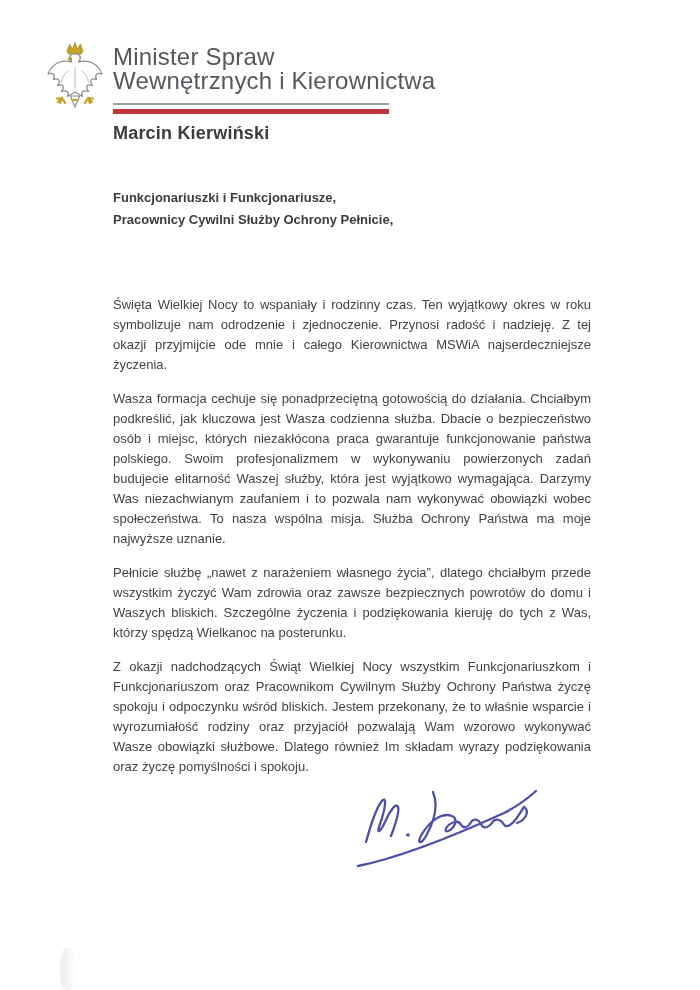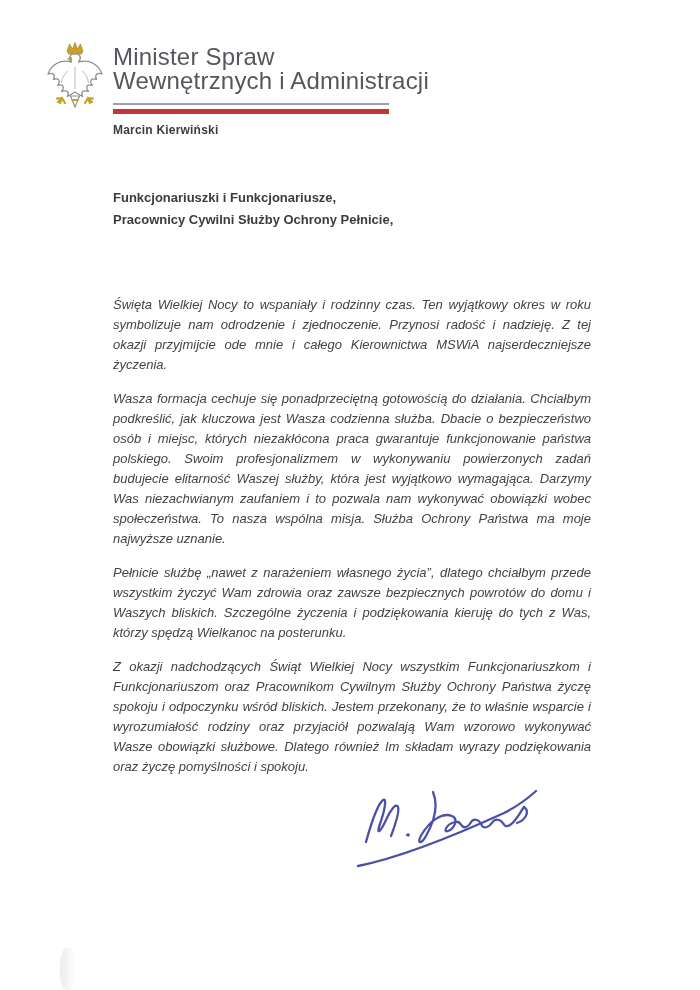--- a/index.html
+++ b/index.html
@@ -10,28 +10,28 @@
   .emblem{position:absolute;left:44px;top:41px;width:62px;height:80px;}
   .head-text{
     position:absolute;left:113px;top:45px;
     font-size:24px;line-height:24px;color:#55575c;letter-spacing:.2px;
   }
   .flag-bar{position:absolute;left:113px;top:103px;width:276px;}
   .flag-white{height:2px;background:#9d9fa2;}
   .flag-red{height:5px;margin-top:4px;}
   .minister{
     position:absolute;left:113px;top:123px;
-    font-size:12px;font-weight:bold;color:#3b3c40;letter-spacing:.2px;
+    font-size:18px;font-weight:bold;color:#3b3c40;letter-spacing:.2px;
   }
   .content{
     position:absolute;left:113px;top:187px;width:478px;
     color:#424347;font-size:13px;line-height:20px;
   }
   .salutation{font-weight:bold;line-height:22px;margin-bottom:64px;color:#3b3c40;}
-  .para{text-align:justify;margin:0 0 14px 0;font-style:italic;}
+  .para{text-align:justify;margin:0 0 14px 0;}
   .signature{position:absolute;left:338px;top:778px;width:225px;height:95px;}
   .scan-smudge{
     position:absolute;left:60px;top:948px;width:16px;height:42px;
     background:linear-gradient(to right,rgba(150,150,150,.18),rgba(150,150,150,0));
     border-radius:40%;
   }
 </style>
 </head>
 <body>
 
@@ -65,21 +65,21 @@
       <path d="M26.5 55 L31 66 L35.5 55 Z" fill="#ffffff" stroke="#8d9093" stroke-width="1.2"></path>
       <path d="M27.5 59 L34.5 59" stroke="#c9a227" stroke-width="2"></path>
 
       <path d="M18 57 L14 61 M18 57 L13 57.5 M18 57 L16 62 M18 57 L21 62" stroke="#c9a227" stroke-width="2.2" stroke-linecap="round"></path>
       <path d="M44 57 L48 61 M44 57 L49 57.5 M44 57 L46 62 M44 57 L41 62" stroke="#c9a227" stroke-width="2.2" stroke-linecap="round"></path>
     </svg>
   </div>
 
   <div class="head-text">
     <div>Minister Spraw</div>
-    <div>Wewnętrznych i Administracji</div>
+    <div>Wewnętrznych i Kierownictwa</div>
   </div>
 
   <div class="flag-bar">
     <div class="flag-white"></div>
     <div class="flag-red" id="flag-red" style="background: rgb(194, 53, 57);"></div>
   </div>
 
   <div class="minister">Marcin Kierwiński</div>
 
   <div class="content">

